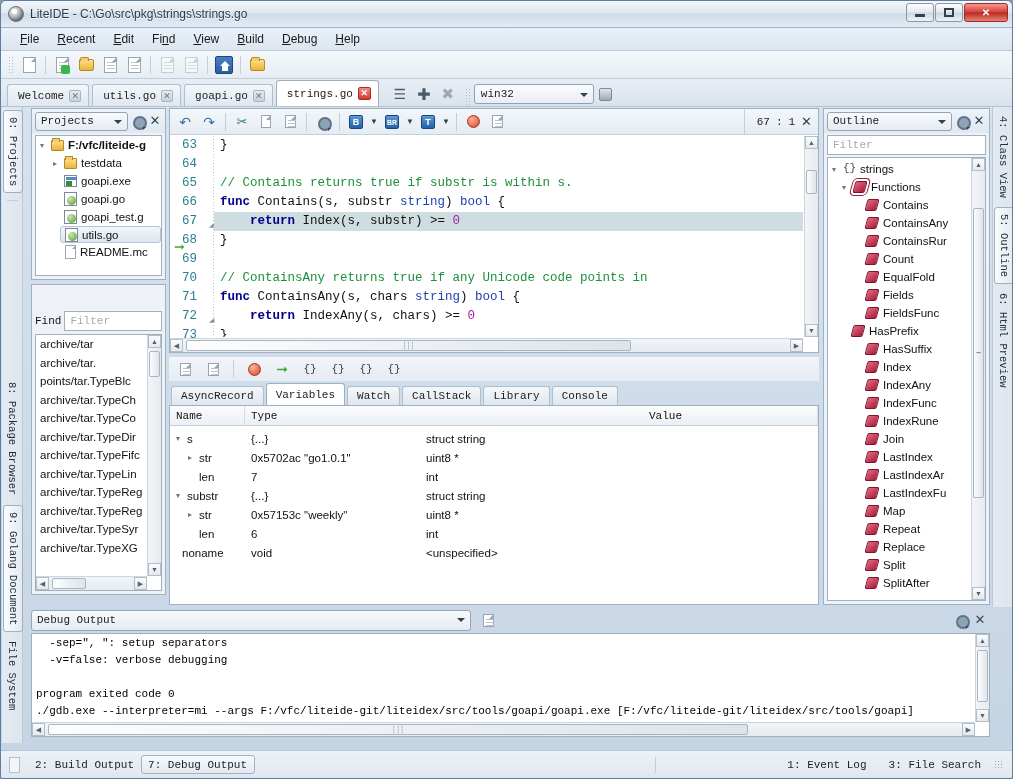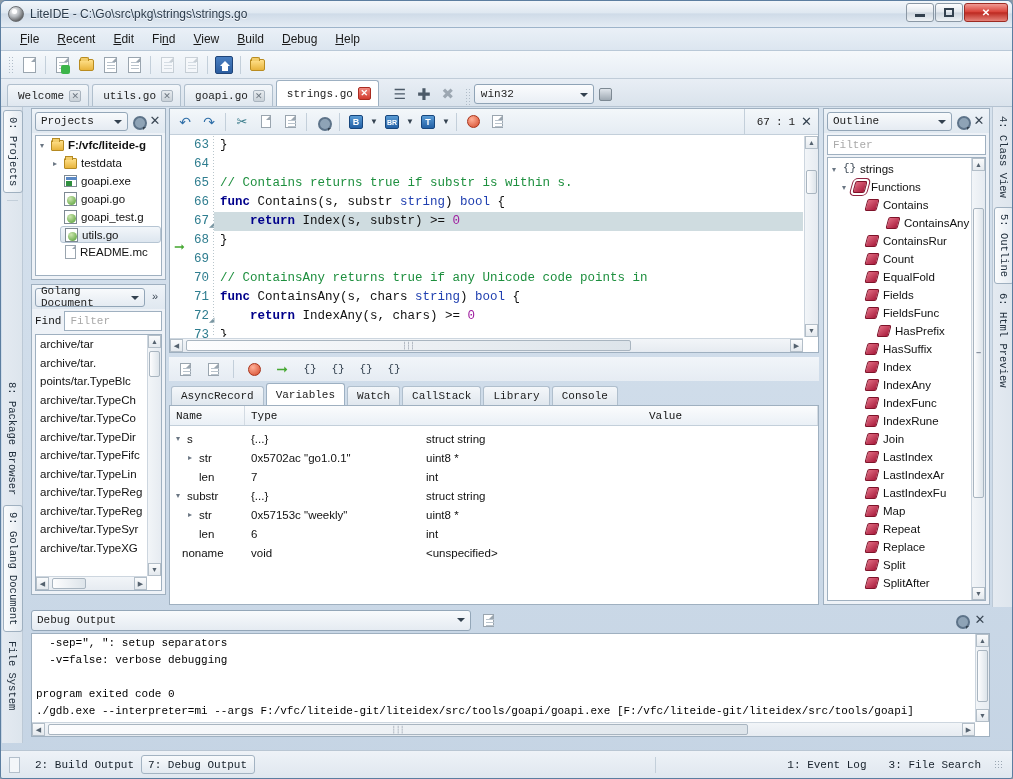--- a/index.html
+++ b/index.html
@@ -207,21 +207,21 @@
     background:linear-gradient(180deg,#fafbfc,#e4e9ee); border:1px solid #b3bec8;
     display:flex;align-items:center;justify-content:center;font-size:7px;color:#55626f;}
   .sb-thumb { position:absolute; background:linear-gradient(90deg,#fdfdfe,#dde4ea);
     border:1px solid #a9b5c0; border-radius:2px;}
   
   .editor-wrap{position:absolute; background:#fff; border:1px solid #9fb0c0;}
   .edtoolbar{position:absolute;height:26px;left:0;right:0;top:0;
     background:linear-gradient(180deg,#f3f7fa 0%,#e5ecf3 100%);
     border-bottom:1px solid #c3cfda;display:flex;align-items:center;padding-left:3px;}
   .gutter{position:absolute;left:0;top:0;width:44px;bottom:0;background:#fff;}
-  .lnum{height:19px;line-height:19px;text-align:right;padding-right:5px;
+  .lnum{height:19px;line-height:19px;text-align:center;padding-right:5px;
     font-family:"Liberation Mono",monospace;font-size:12.5px;color:#2e7d8f;}
   .codearea{position:absolute;left:44px;top:0;right:0;bottom:0;overflow:hidden;}
   .cline{height:19px;line-height:19px;white-space:pre;
     font-family:"Liberation Mono",monospace;font-size:12.5px;color:#111;padding-left:6px;}
   .cline.hl{background:#cfdce0;}
   .kw{color:#00008b;font-weight:bold;}
   .ty{color:#1f3fb0;}
   .cm{color:#1d8f3e;}
   .num{color:#a020a0;}
   .fn{color:#111;}
@@ -401,26 +401,20 @@
         <span>utils.go</span>
       </div>
       <div class="trow" style="padding-left:29px">
         <span class="ico file-i"></span>
         <span>README.mc</span>
       </div>
     </div>
   </div>
 
   <div class="panel" style="left:30px;top:283px;width:135px;height:311px;">
-    <div class="panel-head">
-      <div class="phead-combo">
-        <span>Golang Document</span>
-      </div>
-      <div class="pclose" style="font-size:11px">»</div>
-    </div>
     <div style="position:absolute;left:3px;top:26px;right:3px;height:20px;display:flex;align-items:center;gap:3px">
       <span style="font-family:'Liberation Mono',monospace;font-size:11px;color:#111;flex:none">Find</span>
       <div class="filterbox" style="flex:1">
         <span>Filter</span>
       </div>
     </div>
     <div class="tree" style="position:absolute;left:3px;top:49px;right:3px;bottom:3px;">
       <div style="position:absolute;left:0;top:0;right:14px;bottom:14px;overflow:hidden">
         <div class="trow" style="height:18.5px">
             <span>archive/tar</span>
@@ -672,21 +666,21 @@
         </div>
         <div class="trow" style="padding-left:14px">
           <span class="arr down"></span>
           <span class="ico diamond-i box"></span>
           <span>Functions</span>
         </div>
         <div class="trow" style="padding-left:38px">
             <span class="ico diamond-i"></span>
             <span>Contains</span>
           </div>
-        <div class="trow" style="padding-left:59px">
+        <div class="trow" style="padding-left:38px">
             <span class="ico diamond-i"></span>
             <span>ContainsAny</span>
           </div>
         <div class="trow" style="padding-left:38px">
             <span class="ico diamond-i"></span>
             <span>ContainsRur</span>
           </div>
         <div class="trow" style="padding-left:38px">
             <span class="ico diamond-i"></span>
             <span>Count</span>
@@ -696,21 +690,21 @@
             <span>EqualFold</span>
           </div>
         <div class="trow" style="padding-left:38px">
             <span class="ico diamond-i"></span>
             <span>Fields</span>
           </div>
         <div class="trow" style="padding-left:38px">
             <span class="ico diamond-i"></span>
             <span>FieldsFunc</span>
           </div>
-        <div class="trow" style="padding-left:50px">
+        <div class="trow" style="padding-left:24px">
             <span class="ico diamond-i"></span>
             <span>HasPrefix</span>
           </div>
         <div class="trow" style="padding-left:38px">
             <span class="ico diamond-i"></span>
             <span>HasSuffix</span>
           </div>
         <div class="trow" style="padding-left:38px">
             <span class="ico diamond-i"></span>
             <span>Index</span>

